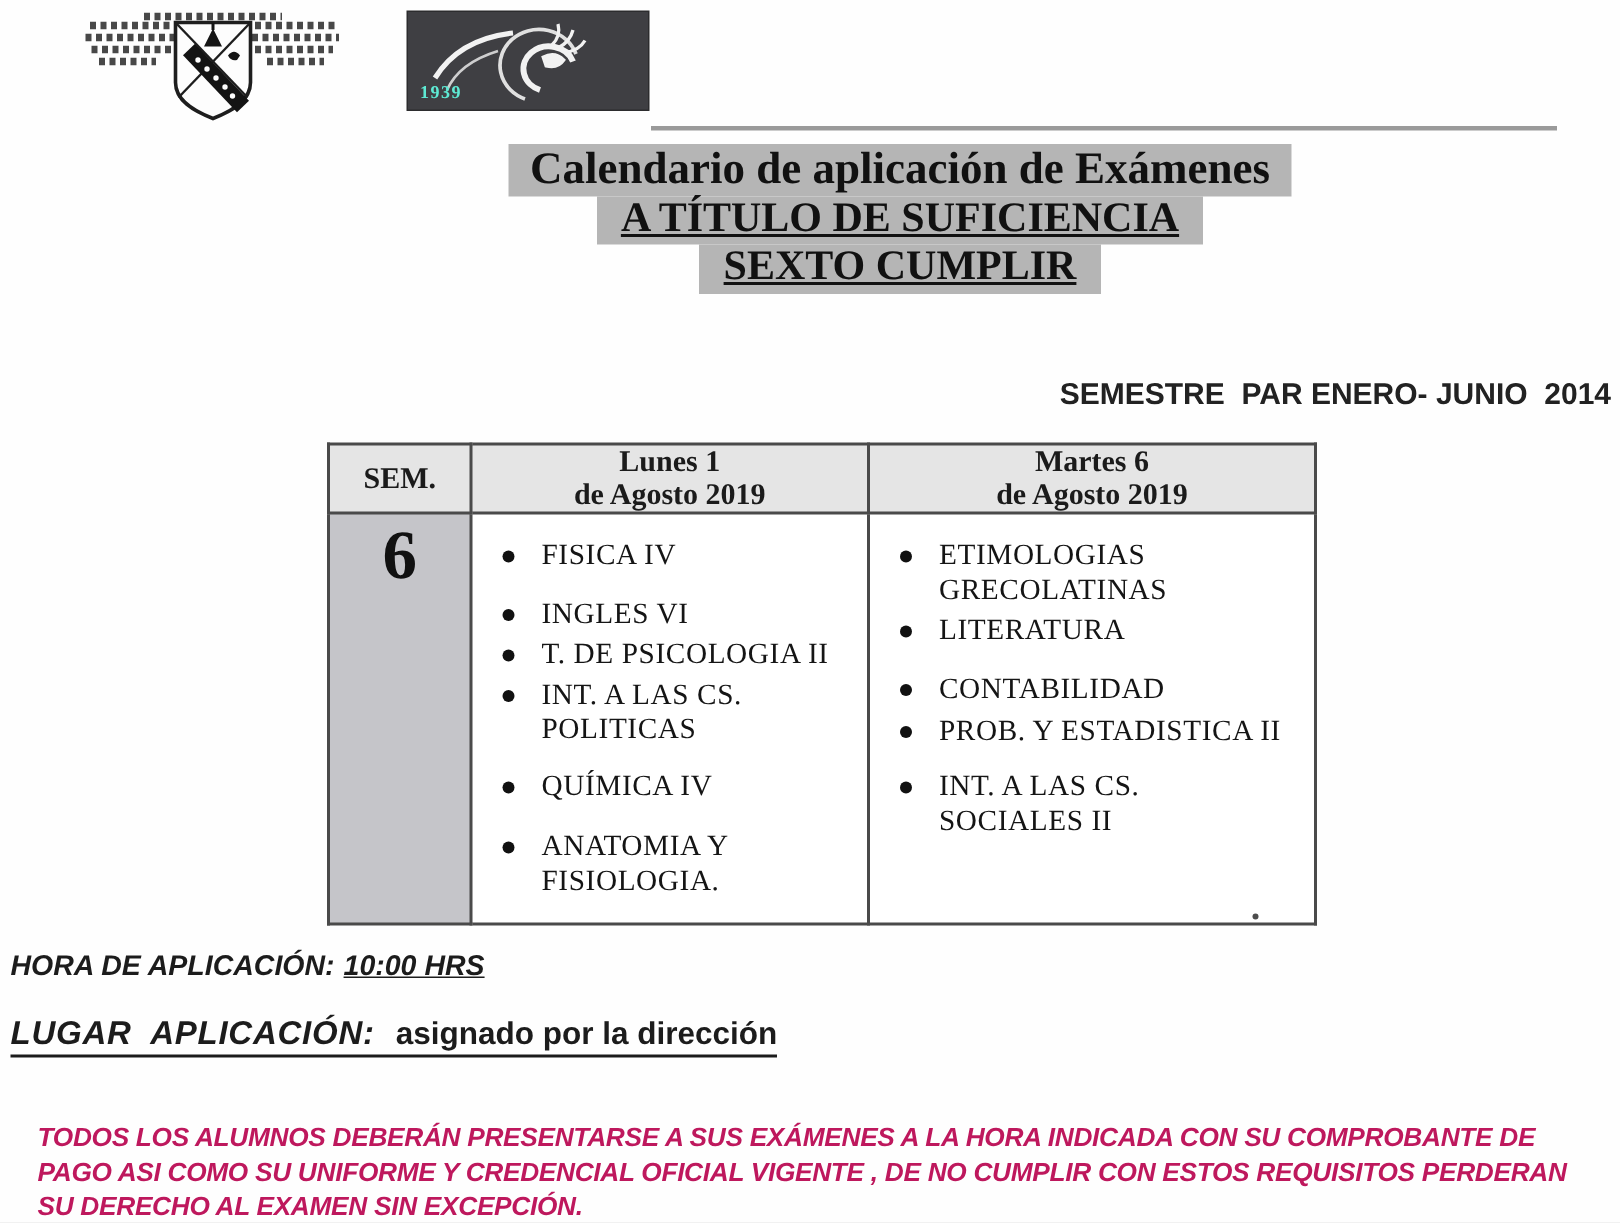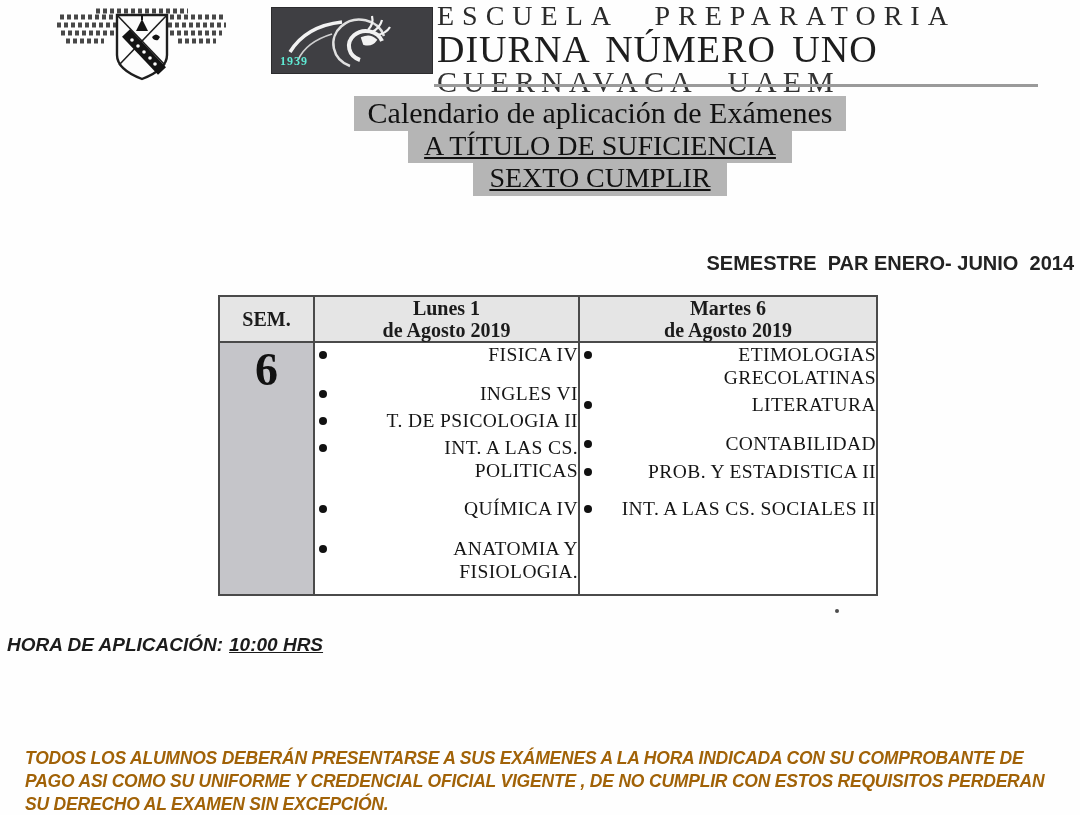--- a/index.html
+++ b/index.html
@@ -30,21 +30,21 @@
   }
   .hdr-line3{
     font-size:30px;letter-spacing:6px;word-spacing:18px;color:#333;
     line-height:0.95;white-space:nowrap;margin-top:1px;
   }
   .hdr-rule{position:absolute;left:434px;top:84px;width:604px;height:3px;background:#9a9a9a;}
   
   .title-wrap{position:absolute;left:110px;top:96px;width:980px;text-align:center;line-height:1;}
   .title-wrap .hl{
     display:inline-block;background:#b5b5b5;color:#111;
-    font-weight:normal;font-family:"Liberation Serif",serif;
+    font-weight:bold;font-family:"Liberation Serif",serif;
   }
   .title-1{font-size:30px;padding:2px 14px 3px;}
   .title-2{font-size:28px;padding:1px 16px 3px;text-decoration:underline;}
   .title-3{font-size:28px;padding:1px 16px 4px;text-decoration:underline;}
   .trow{margin:0;}
   
   .semester{
     position:absolute;right:6px;top:252px;
     font-family:"Liberation Sans","DejaVu Sans",sans-serif;
     font-weight:bold;font-size:20px;color:#222;white-space:pre;
@@ -59,21 +59,21 @@
   }
   table.cal th{
     font-family:"Liberation Serif",serif;font-weight:bold;font-size:20px;
     text-align:center;vertical-align:middle;height:42px;line-height:1.1;background:#e5e5e5;
   }
   td.sem-cell{
     background:#c5c5c9;text-align:center;vertical-align:middle;
     font-size:46px;font-weight:bold;color:#111;
   }
   td.day-cell{height:251px;background:#fff;}
-  ul.subjects{margin:0;padding:0;list-style:none;font-size:19.5px;letter-spacing:0.4px;color:#151515;text-align:right;}
+  ul.subjects{margin:0;padding:16px;list-style:none;font-size:19.5px;letter-spacing:0.4px;color:#151515;}
   ul.subjects li{position:relative;padding-left:30px;line-height:1.18;white-space:pre-line;}
   ul.subjects li::before{
     content:"";position:absolute;left:4px;top:8px;width:8px;height:8px;
     border-radius:50%;background:#111;
   }
   .mon-list{padding:10px 4px 0 28px;}
   .tue-list{padding:46px 4px 0 28px;}
   .mon-list li:nth-child(1){margin-bottom:16px;}
   .mon-list li:nth-child(2){margin-bottom:4px;}
   .mon-list li:nth-child(3){margin-bottom:4px;}
@@ -89,21 +89,21 @@
   .hora-line{top:634px;font-size:19px;font-style:italic;}
   .hora-value{text-decoration:underline;margin-left:6px;}
   .lugar-line{top:676px;font-size:22px;border-bottom:2.5px solid #1c1c1c;padding-bottom:1px;}
   .lugar-label{font-style:italic;letter-spacing:0.5px;white-space:pre;}
   .lugar-value{margin-left:14px;font-size:21px;}
   
   .footer-note{
     position:absolute;left:25px;top:747px;width:1040px;
     font-family:"Liberation Sans","DejaVu Sans",sans-serif;
     font-weight:bold;font-style:italic;font-size:17.5px;line-height:1.32;
-    letter-spacing:-0.2px;color:#a16207;white-space:pre-line;
+    letter-spacing:-0.2px;color:#be185d;white-space:pre-line;
   }
   
   .dot-artifact{position:absolute;left:835px;top:609px;width:4px;height:4px;border-radius:50%;background:#4d4d4d;}
 </style>
 </head>
 <body>
 
 <div class="page">
 
   <div class="crest">
@@ -149,25 +149,20 @@
         <path d="M78 58 a26 24 0 1 1 34 -30" stroke-width="2.5" opacity="0.9"></path>
         <path d="M18 44 q16 -26 52 -30" stroke-width="3.5"></path>
         <path d="M26 52 q8 -18 34 -26" stroke-width="1.8" opacity="0.8"></path>
         <path d="M96 22 q6 -6 4 -14 M100 24 q8 -4 10 -12 M104 27 q10 -1 14 -8" stroke-width="2.2"></path>
         <path d="M90 30 q8 -4 14 2 q-4 6 -12 4 z" stroke-width="2" fill="#f2f2f2"></path>
       </g>
     </svg>
     <span class="logo-year">1939</span>
   </div>
 
-  <div class="hdr-text">
-    <div class="hdr-line1">ESCUELA PREPARATORIA</div>
-    <div class="hdr-line2">DIURNA NÚMERO UNO</div>
-    <div class="hdr-line3">CUERNAVACA UAEM</div>
-  </div>
   <div class="hdr-rule"></div>
 
   <div class="title-wrap">
     <div class="trow"><span class="hl title-1">Calendario de aplicación de Exámenes</span></div>
     <div class="trow"><span class="hl title-2">A TÍTULO DE SUFICIENCIA</span></div>
     <div class="trow"><span class="hl title-3">SEXTO CUMPLIR</span></div>
   </div>
 
   <div class="semester">SEMESTRE  PAR ENERO- JUNIO  2014</div>
 
@@ -215,18 +210,21 @@
       </td>
     </tr>
   </tbody>
     </table>
 
   <div class="dot-artifact"></div>
 
   <div class="detail hora-line">
     <span>HORA DE APLICACIÓN:</span><span class="hora-value">10:00 HRS</span>
   </div>
+  <div class="detail lugar-line">
+    <span class="lugar-label">LUGAR  APLICACIÓN:</span><span class="lugar-value">asignado por la dirección</span>
+  </div>
 
   <div class="footer-note">TODOS LOS ALUMNOS DEBERÁN PRESENTARSE A SUS EXÁMENES A  LA HORA INDICADA CON SU COMPROBANTE DE
 PAGO ASI COMO SU UNIFORME Y CREDENCIAL OFICIAL VIGENTE , DE NO CUMPLIR CON ESTOS REQUISITOS PERDERAN
 SU DERECHO AL EXAMEN SIN EXCEPCIÓN.</div>
 
 </div>
 
 </body></html>

